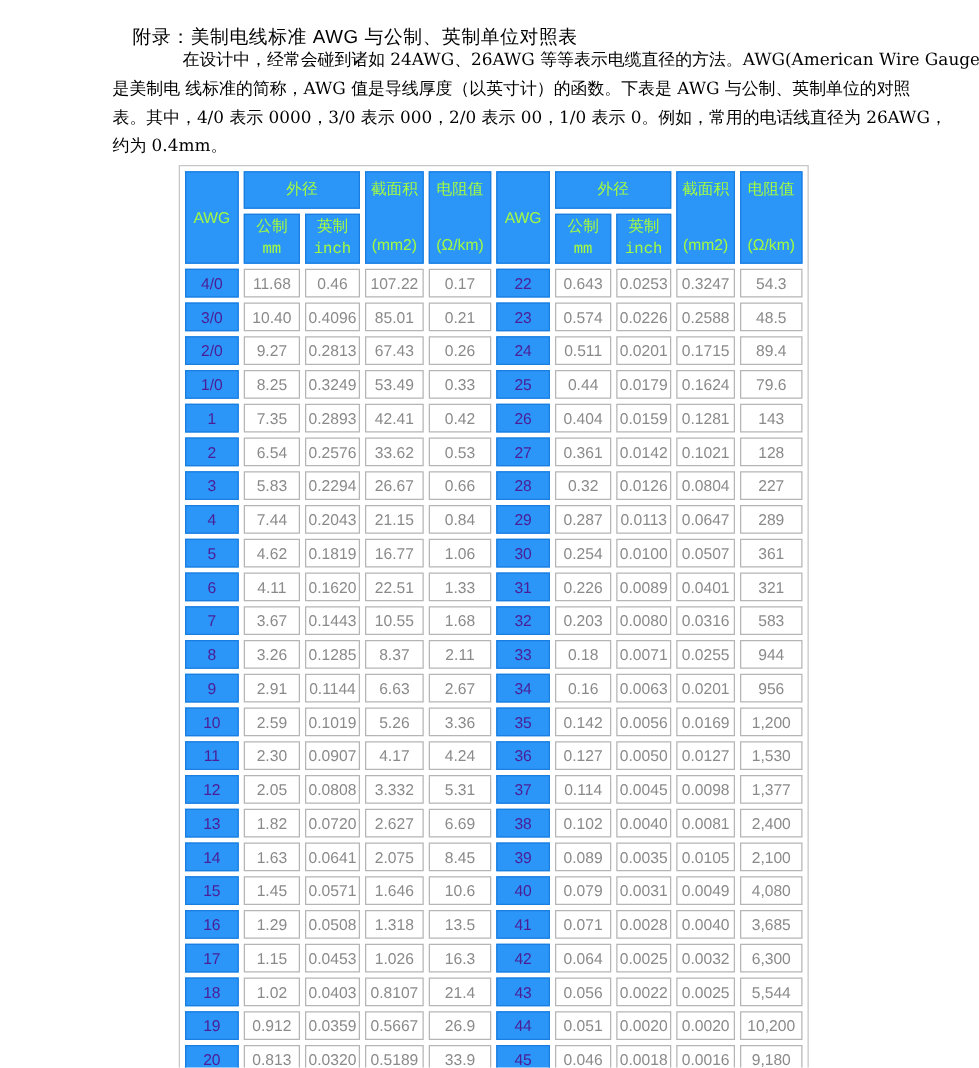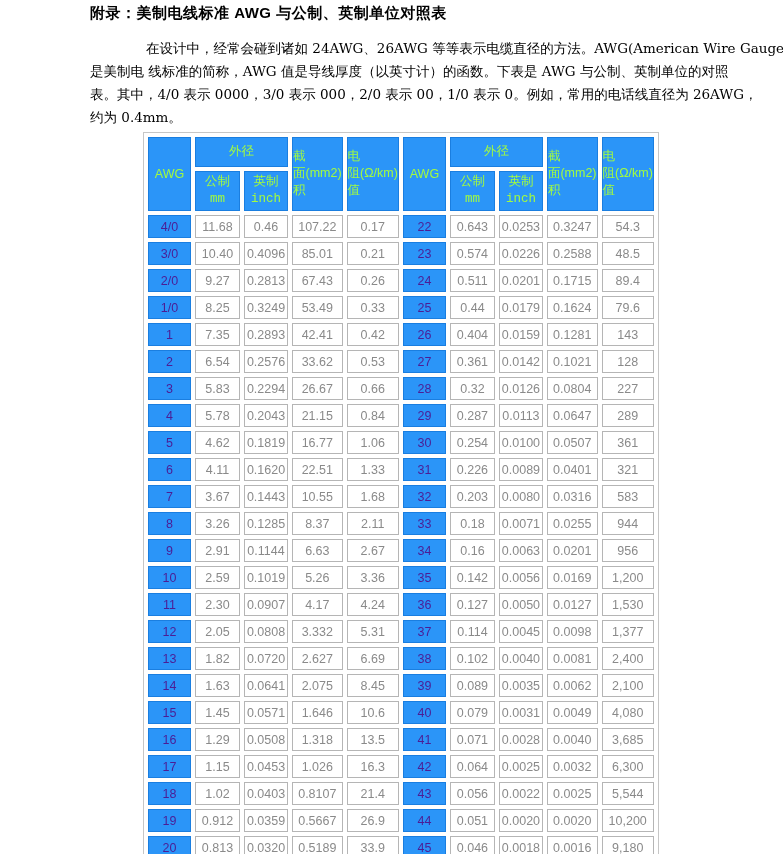--- a/index.html
+++ b/index.html
@@ -5,22 +5,22 @@
   html, body { margin:0; padding:0; }
   body {
     width:783px; height:854px;
     background:#ffffff;
     position:relative;
     font-family:"Liberation Sans","DejaVu Sans",sans-serif;
     overflow:hidden;
   }
   .doc-title {
     position:absolute; left:90px; top:4px;
-    margin:0;
-    font-size:15px; font-weight:bold; color:#000;
+    margin:16px;
+    font-size:15px; font-weight:normal; color:#000;
     font-family:"Liberation Sans","DejaVu Sans",sans-serif;
     letter-spacing:0.5px;
     white-space:nowrap;
   }
   .intro {
     position:absolute; left:90px; top:37px;
     font-size:13.5px; color:#000;
     font-family:"DejaVu Serif","Liberation Serif",serif;
     line-height:23px;
   }
@@ -49,21 +49,21 @@
   }
   th.blue {
     color:#a2fb40;
     font-weight:normal;
     font-size:12.5px;
   }
   .hdr-row1 th { height:26px;margin-left:48px; }
   .hdr-row2 th { height:36px;font-family:Liberation Mono, monospace; }
   .two-line-flex {
     height:60px;
-    display:flex; flex-direction:row;
+    display:flex; flex-direction:column;
     justify-content:space-between;
     align-items:center;
     padding:5px 0 7px 0;
   }
   .stacked span { display:block; line-height:17px; }
 
   td.awg-cell {
     color:#4c1d95;
     font-size:12.5px;
     height:21px;
@@ -231,21 +231,21 @@
         <td class="data-cell">26.67</td>
         <td class="data-cell">0.66</td>
         <td class="blue awg-cell">28</td>
         <td class="data-cell">0.32</td>
         <td class="data-cell">0.0126</td>
         <td class="data-cell">0.0804</td>
         <td class="data-cell">227</td>
       </tr>
       <tr>
         <td class="blue awg-cell">4</td>
-        <td class="data-cell">5.78</td>
+        <td class="data-cell">7.44</td>
         <td class="data-cell">0.2043</td>
         <td class="data-cell">21.15</td>
         <td class="data-cell">0.84</td>
         <td class="blue awg-cell">29</td>
         <td class="data-cell">0.287</td>
         <td class="data-cell">0.0113</td>
         <td class="data-cell">0.0647</td>
         <td class="data-cell">289</td>
       </tr>
       <tr>
@@ -358,21 +358,21 @@
       </tr>
       <tr>
         <td class="blue awg-cell">14</td>
         <td class="data-cell">1.63</td>
         <td class="data-cell">0.0641</td>
         <td class="data-cell">2.075</td>
         <td class="data-cell">8.45</td>
         <td class="blue awg-cell">39</td>
         <td class="data-cell">0.089</td>
         <td class="data-cell">0.0035</td>
-        <td class="data-cell">0.0062</td>
+        <td class="data-cell">0.0105</td>
         <td class="data-cell">2,100</td>
       </tr>
       <tr>
         <td class="blue awg-cell">15</td>
         <td class="data-cell">1.45</td>
         <td class="data-cell">0.0571</td>
         <td class="data-cell">1.646</td>
         <td class="data-cell">10.6</td>
         <td class="blue awg-cell">40</td>
         <td class="data-cell">0.079</td>

